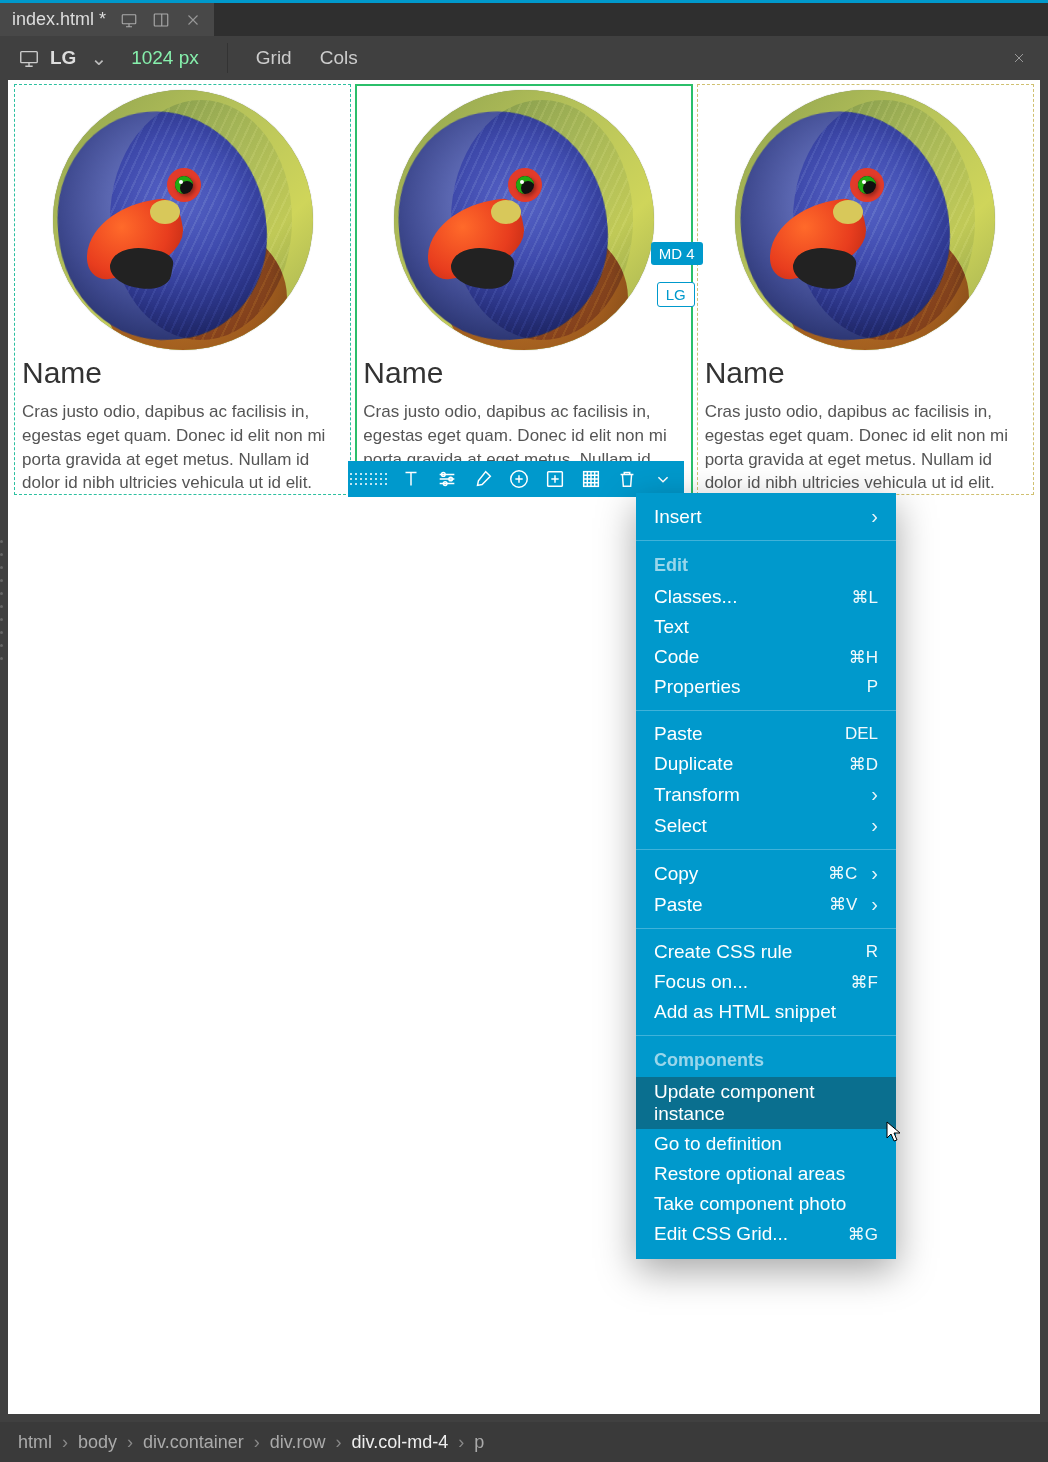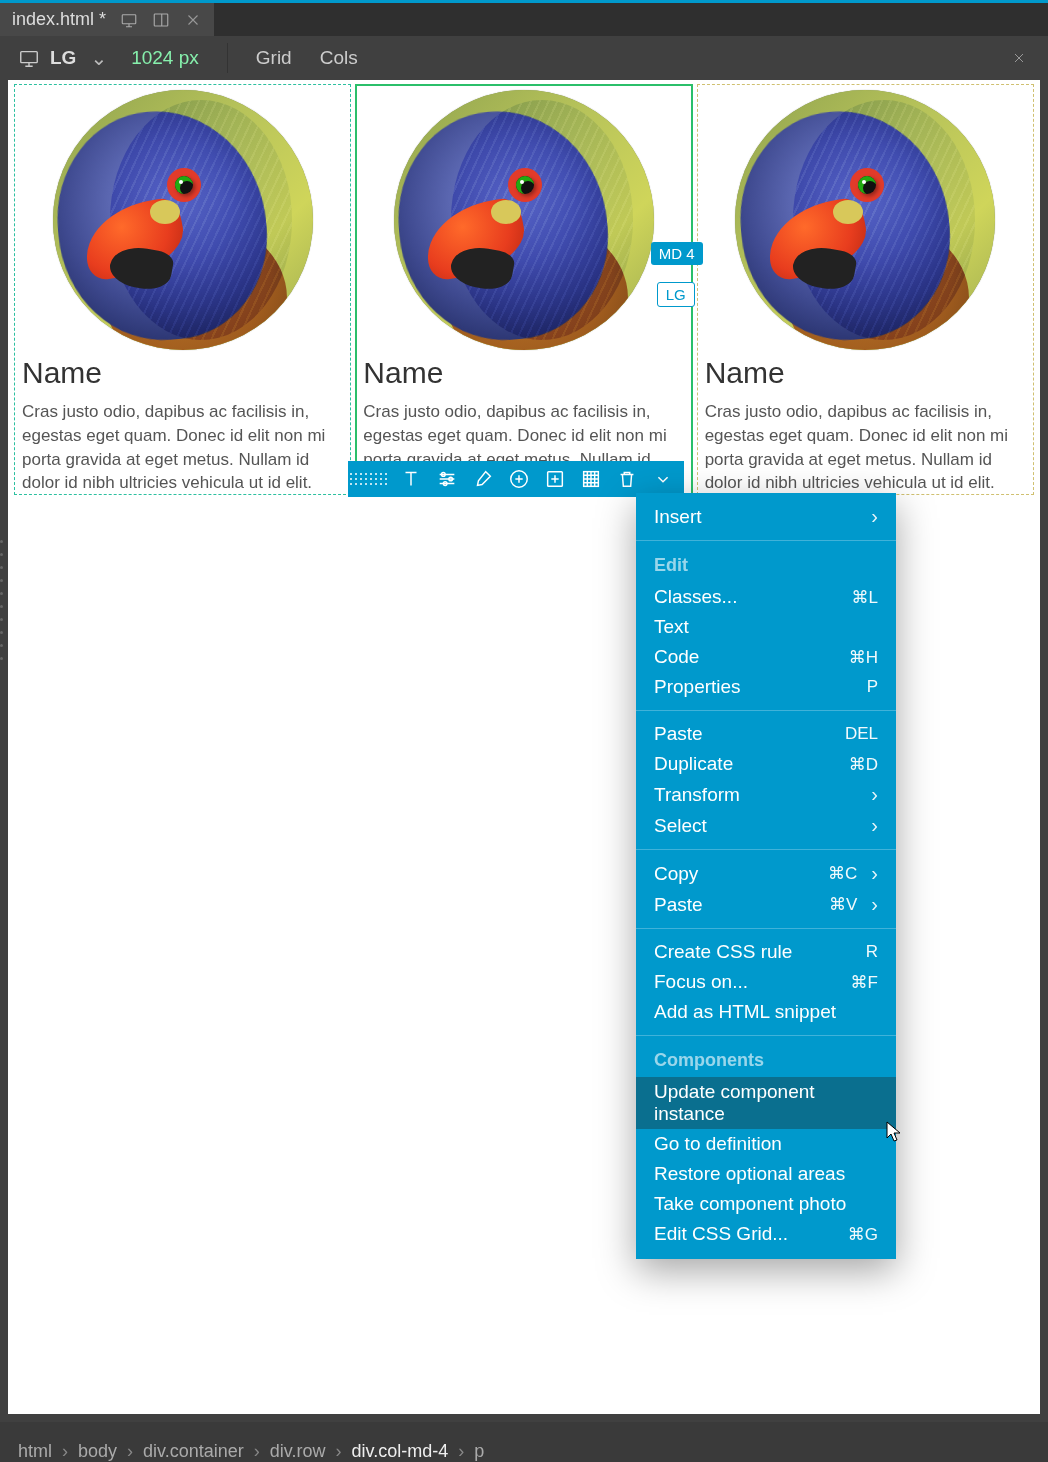--- a/index.html
+++ b/index.html
@@ -219,21 +219,21 @@
   }
   .cursor svg { width:18px; height:22px; }
 
   
   .crumb {
     position: absolute;
     left: 0; right: 0; bottom: 0;
     height: 40px;
     background: #3a3a3a;
     display: flex;
-    align-items: flex-end;
+    align-items: center;
     padding: 0 18px;
     gap: 10px;
     color: #aaa;
     font-size: 18px;
   }
   .crumb .seg.active { color: #eee; }
   .crumb .chv { color: #888; }
 
   
   .gutter {

